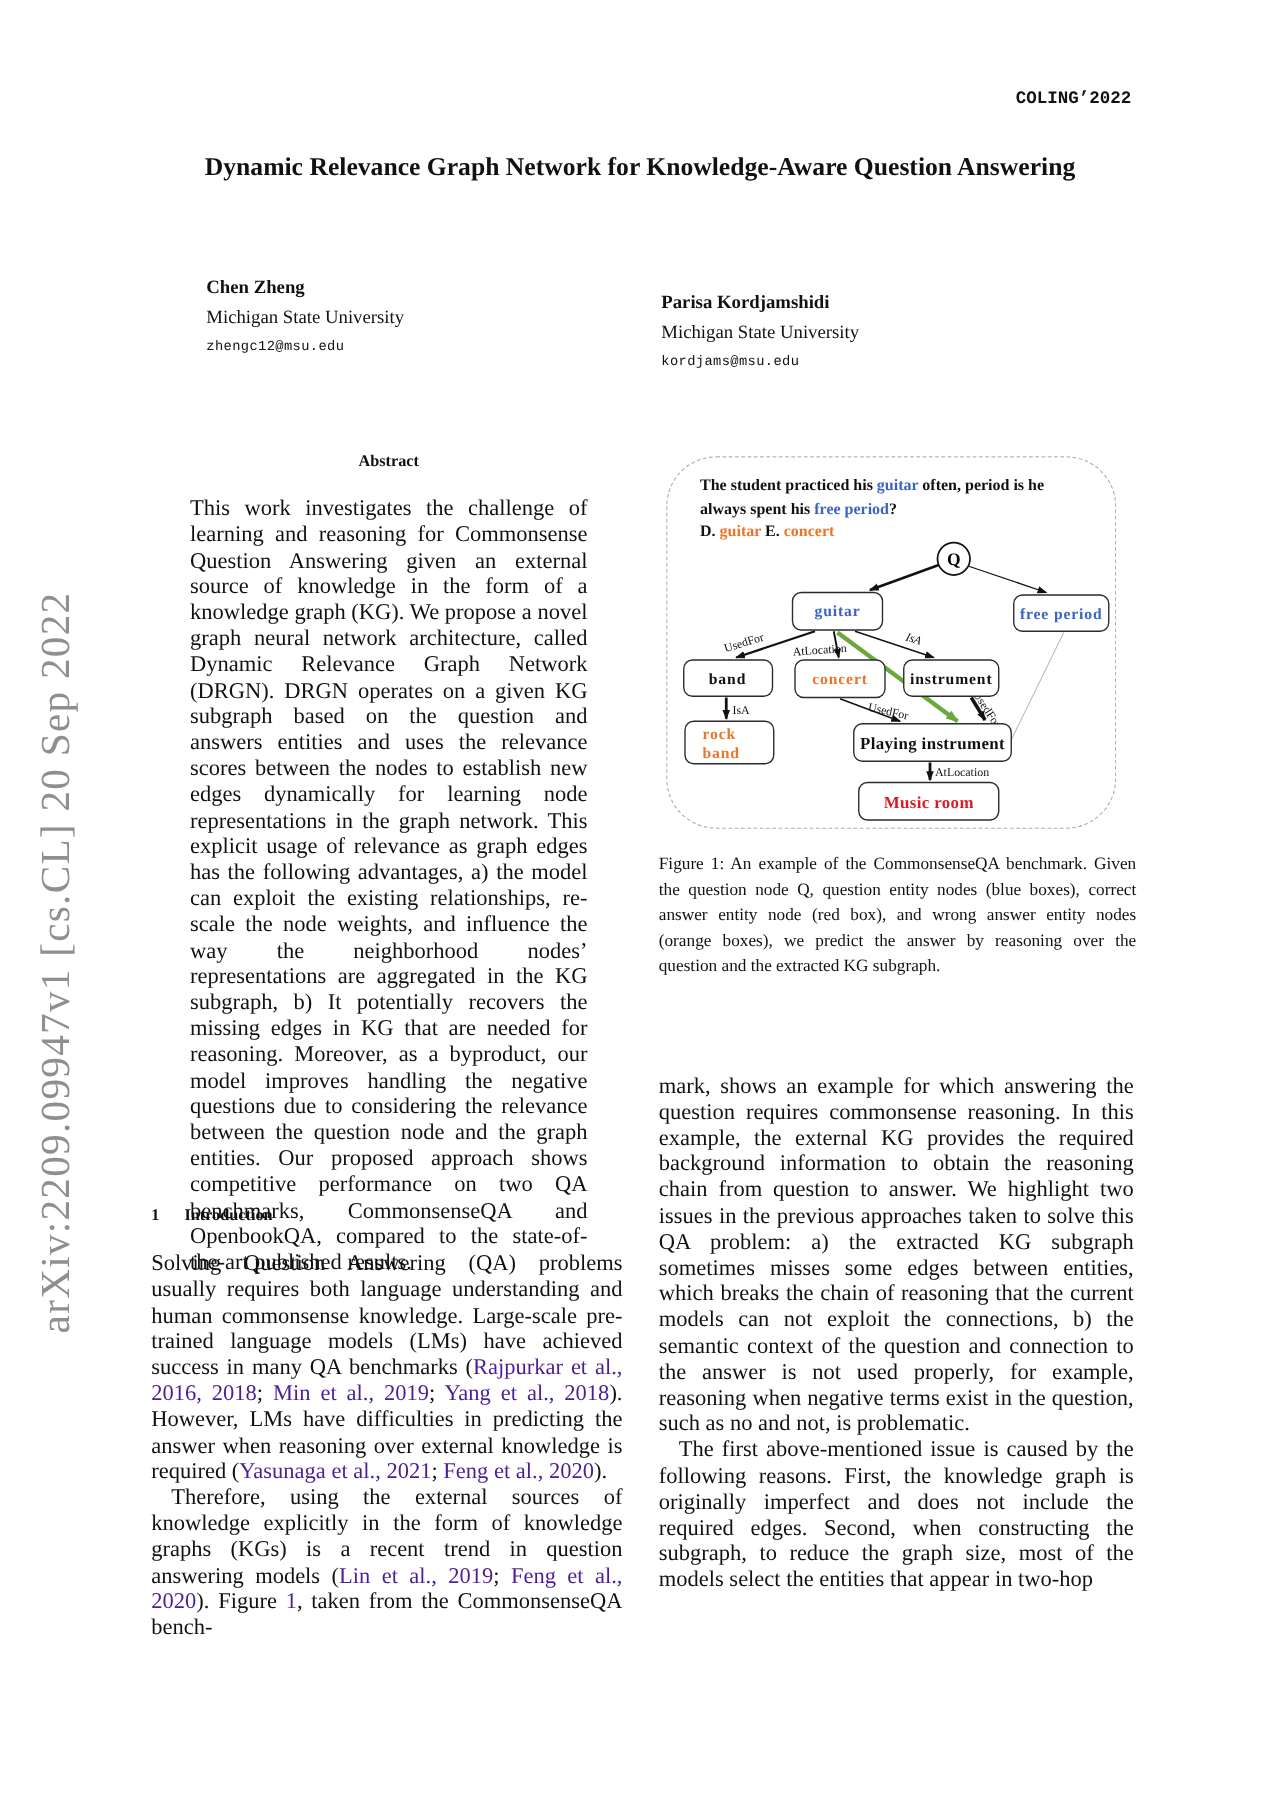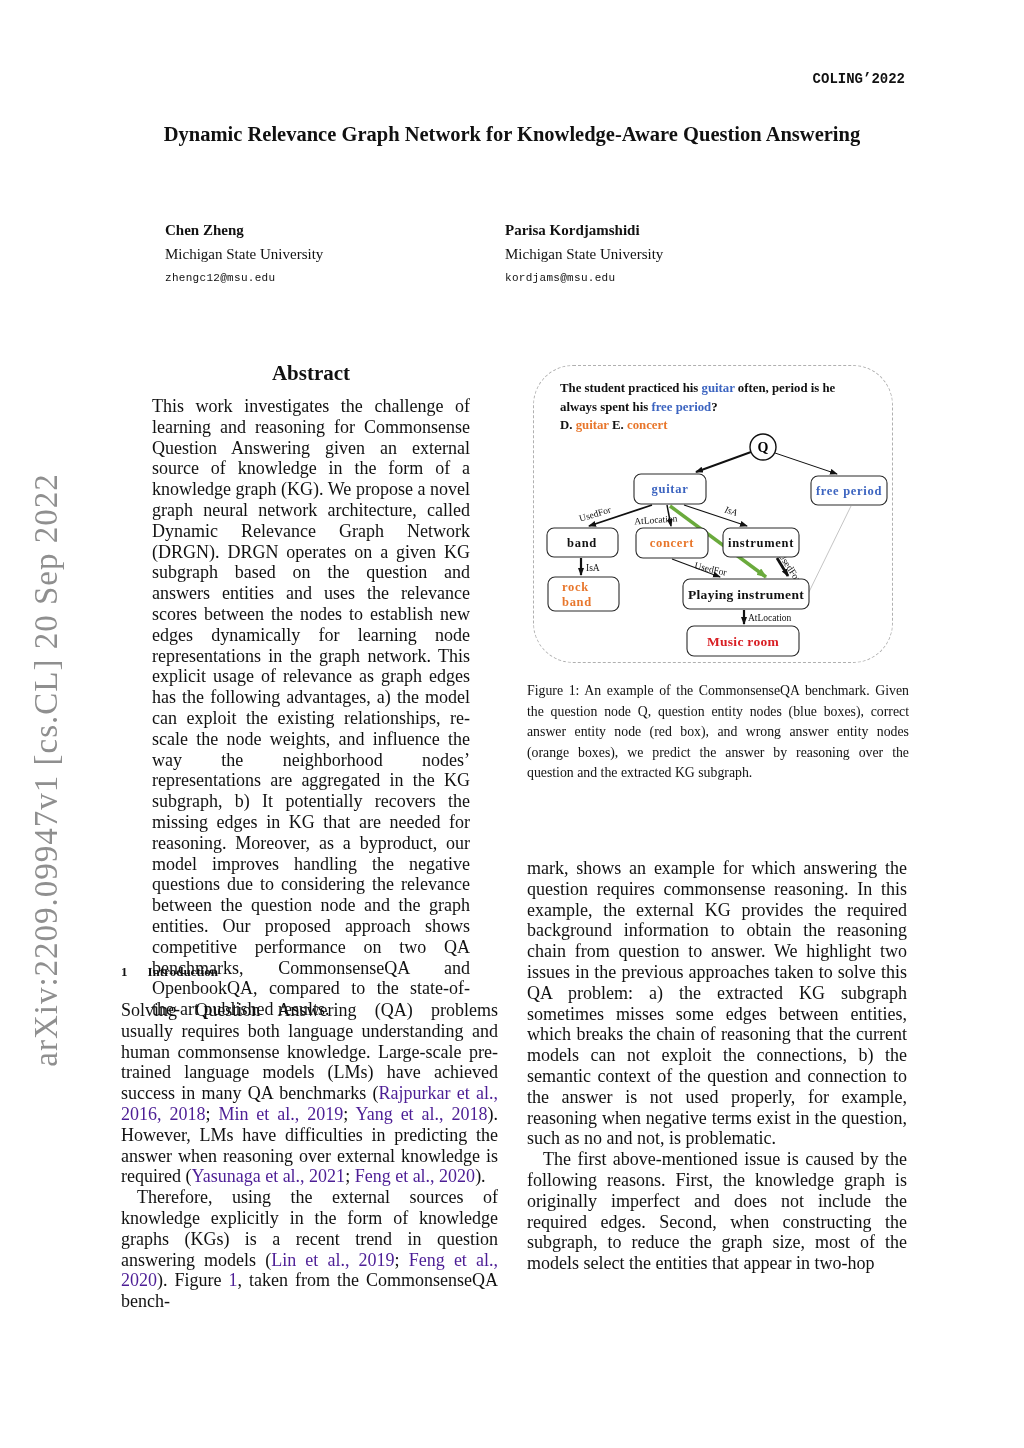--- a/index.html
+++ b/index.html
@@ -13,26 +13,26 @@
     transform:translate(-50%,-50%) rotate(-90deg);
     white-space:nowrap;font-size:33px;letter-spacing:1px;color:#8f8f8f;
   }
   
   .conference{position:absolute;top:71px;right:119px;font-weight:bold;font-size:14px;font-family:Liberation Mono, monospace;}
   .title{
     position:absolute;top:120px;left:160px;width:704px;text-align:center;
     font-size:20.5px;font-weight:bold;line-height:28px;
   }
   .author{position:absolute;top:218px;width:350px;line-height:24px;}
-  .author.a1{left:165px;} .author.a2{left:505px;}
+  .author.a1{left:165px;} .author.a2{left:529px;margin-top:12px;}
   .author .name{font-weight:bold;font-size:15px;}
   .author .affil{font-size:15px;}
   .author .email{font-family:"Liberation Mono", monospace;font-size:11px;letter-spacing:.3px;}
   
-  .abs-heading{position:absolute;top:361px;left:152px;width:318px;text-align:center;font-weight:bold;font-size:21px;}
+  .abs-heading{position:absolute;top:361px;left:152px;width:318px;text-align:center;font-weight:bold;font-size:13px;}
   .abs-body{
     position:absolute;top:396px;left:152px;width:318px;
     font-size:13.8px;line-height:20.7px;text-align:justify;
   }
   .sec-heading{position:absolute;top:964px;left:121px;font-weight:bold;font-size:13px;}
   .sec-heading .num{margin-right:20px;}
   .body-block{font-size:18px;line-height:20.8px;text-align:justify;}
   .intro-body{position:absolute;top:1000px;left:121px;width:377px;}
   .right-body{position:absolute;top:858px;left:527px;width:380px;}
   .para-indent{text-indent:16px;}

